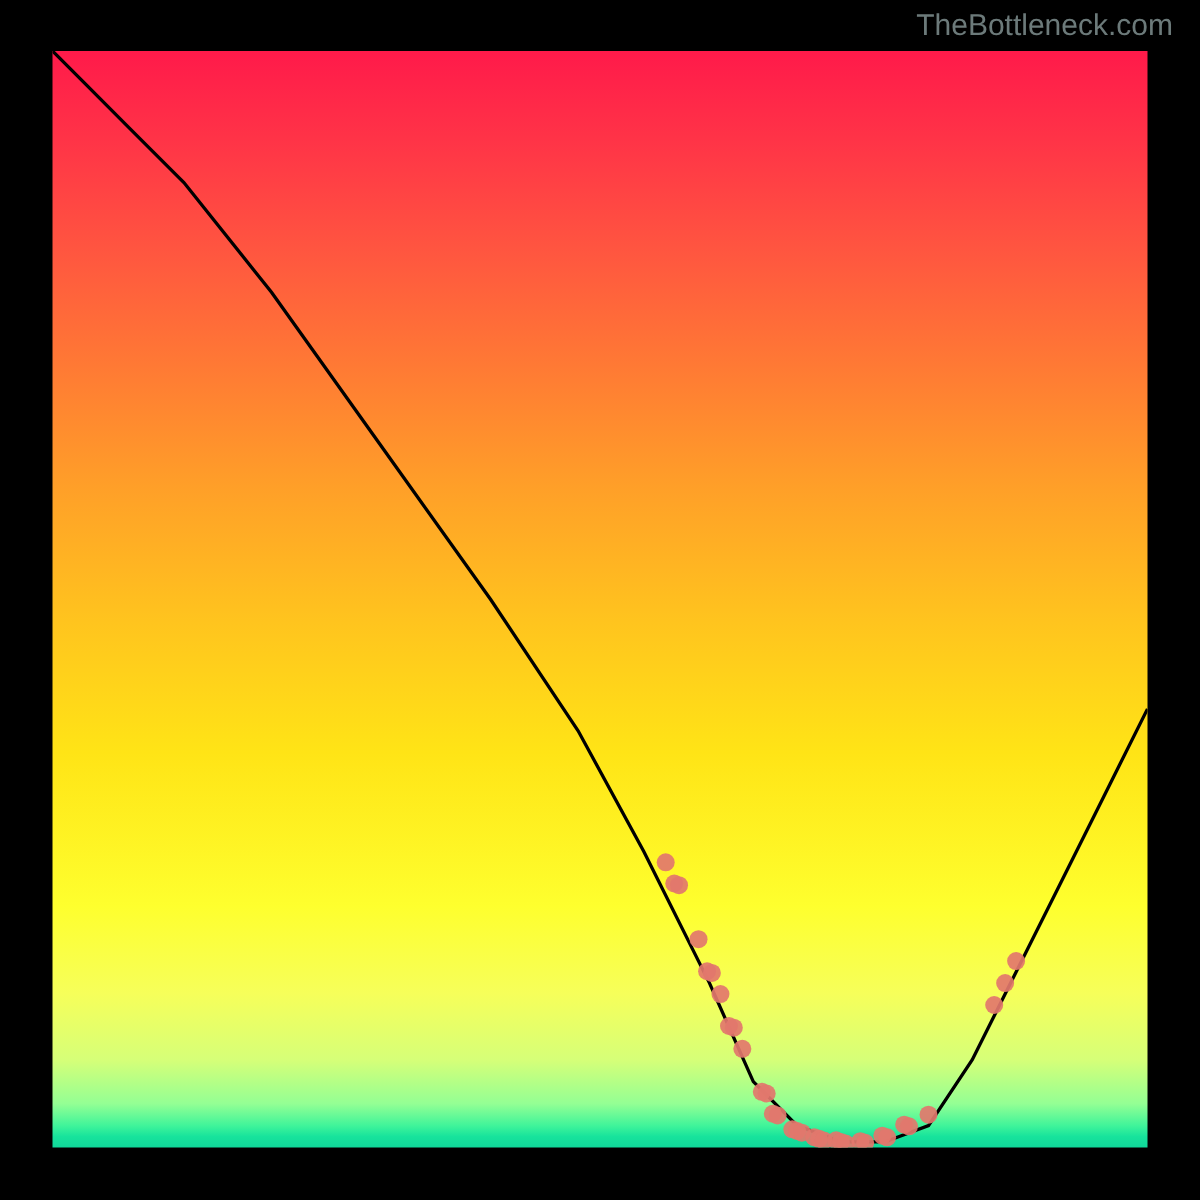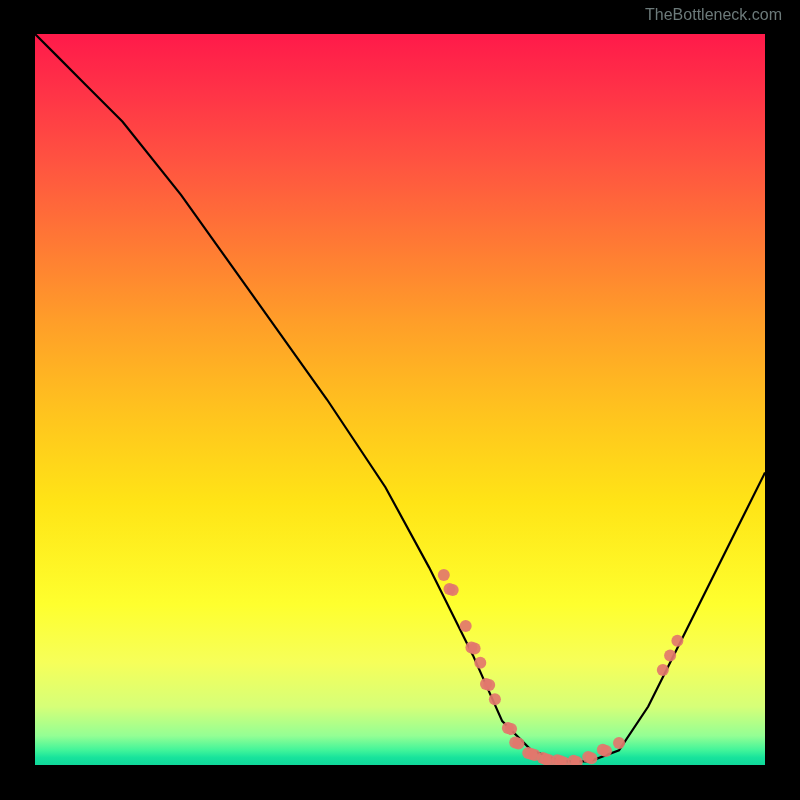--- a/index.html
+++ b/index.html
@@ -15,21 +15,21 @@
     position: relative;
     width: 800px;
     height: 800px;
     background: #000;
   }
   .attribution {
     position: absolute;
     top: 6px;
     right: 18px;
     color: #6c7a7a;
-    font-size: 16px;
+    font-size: 20px;
     font-family: Arial, sans-serif;
     letter-spacing: 0;
   }
   .plot-frame {
     position: absolute;
     left: 35px;
     top: 34px;
     width: 730px;
     height: 731px;
   }

